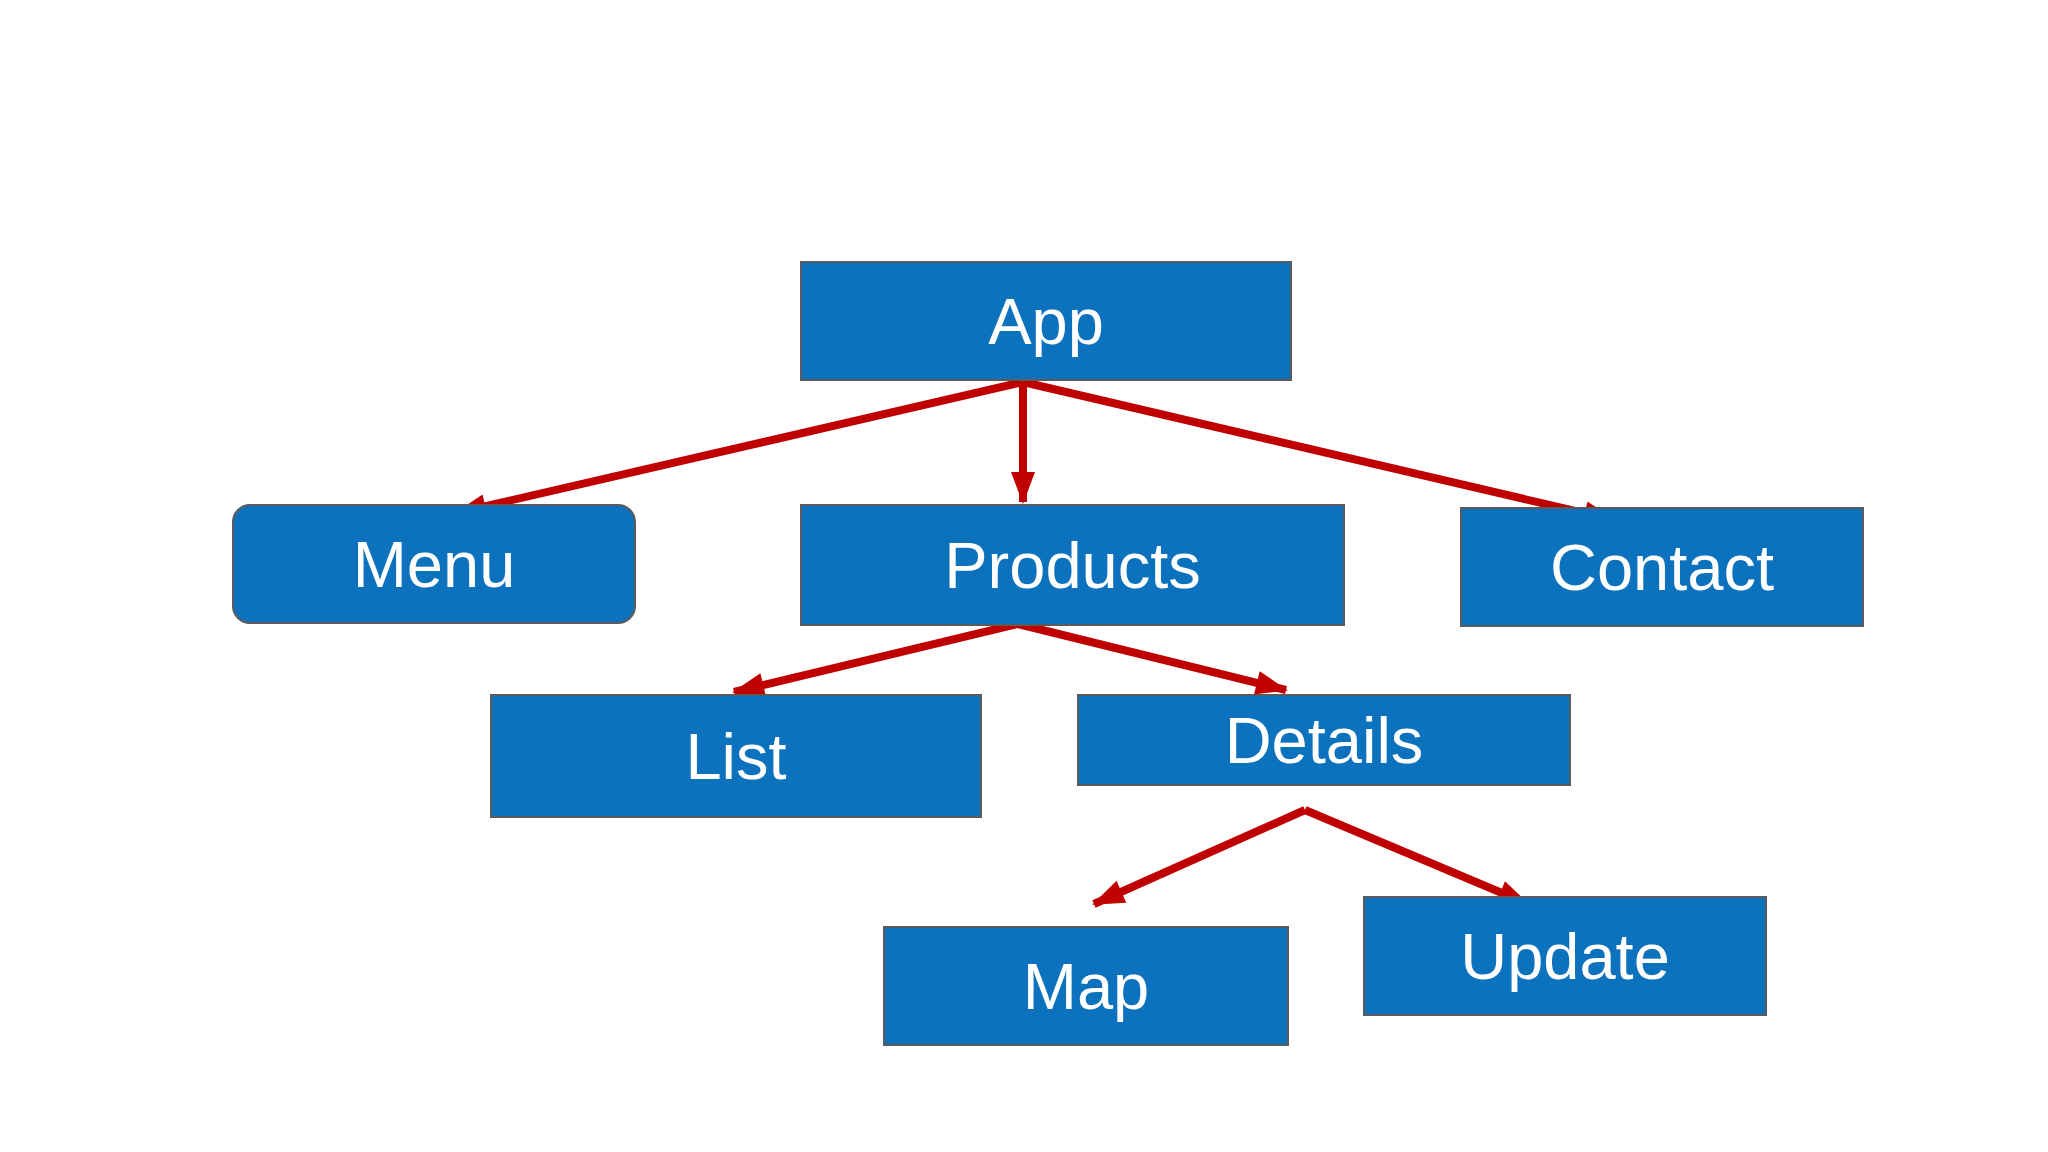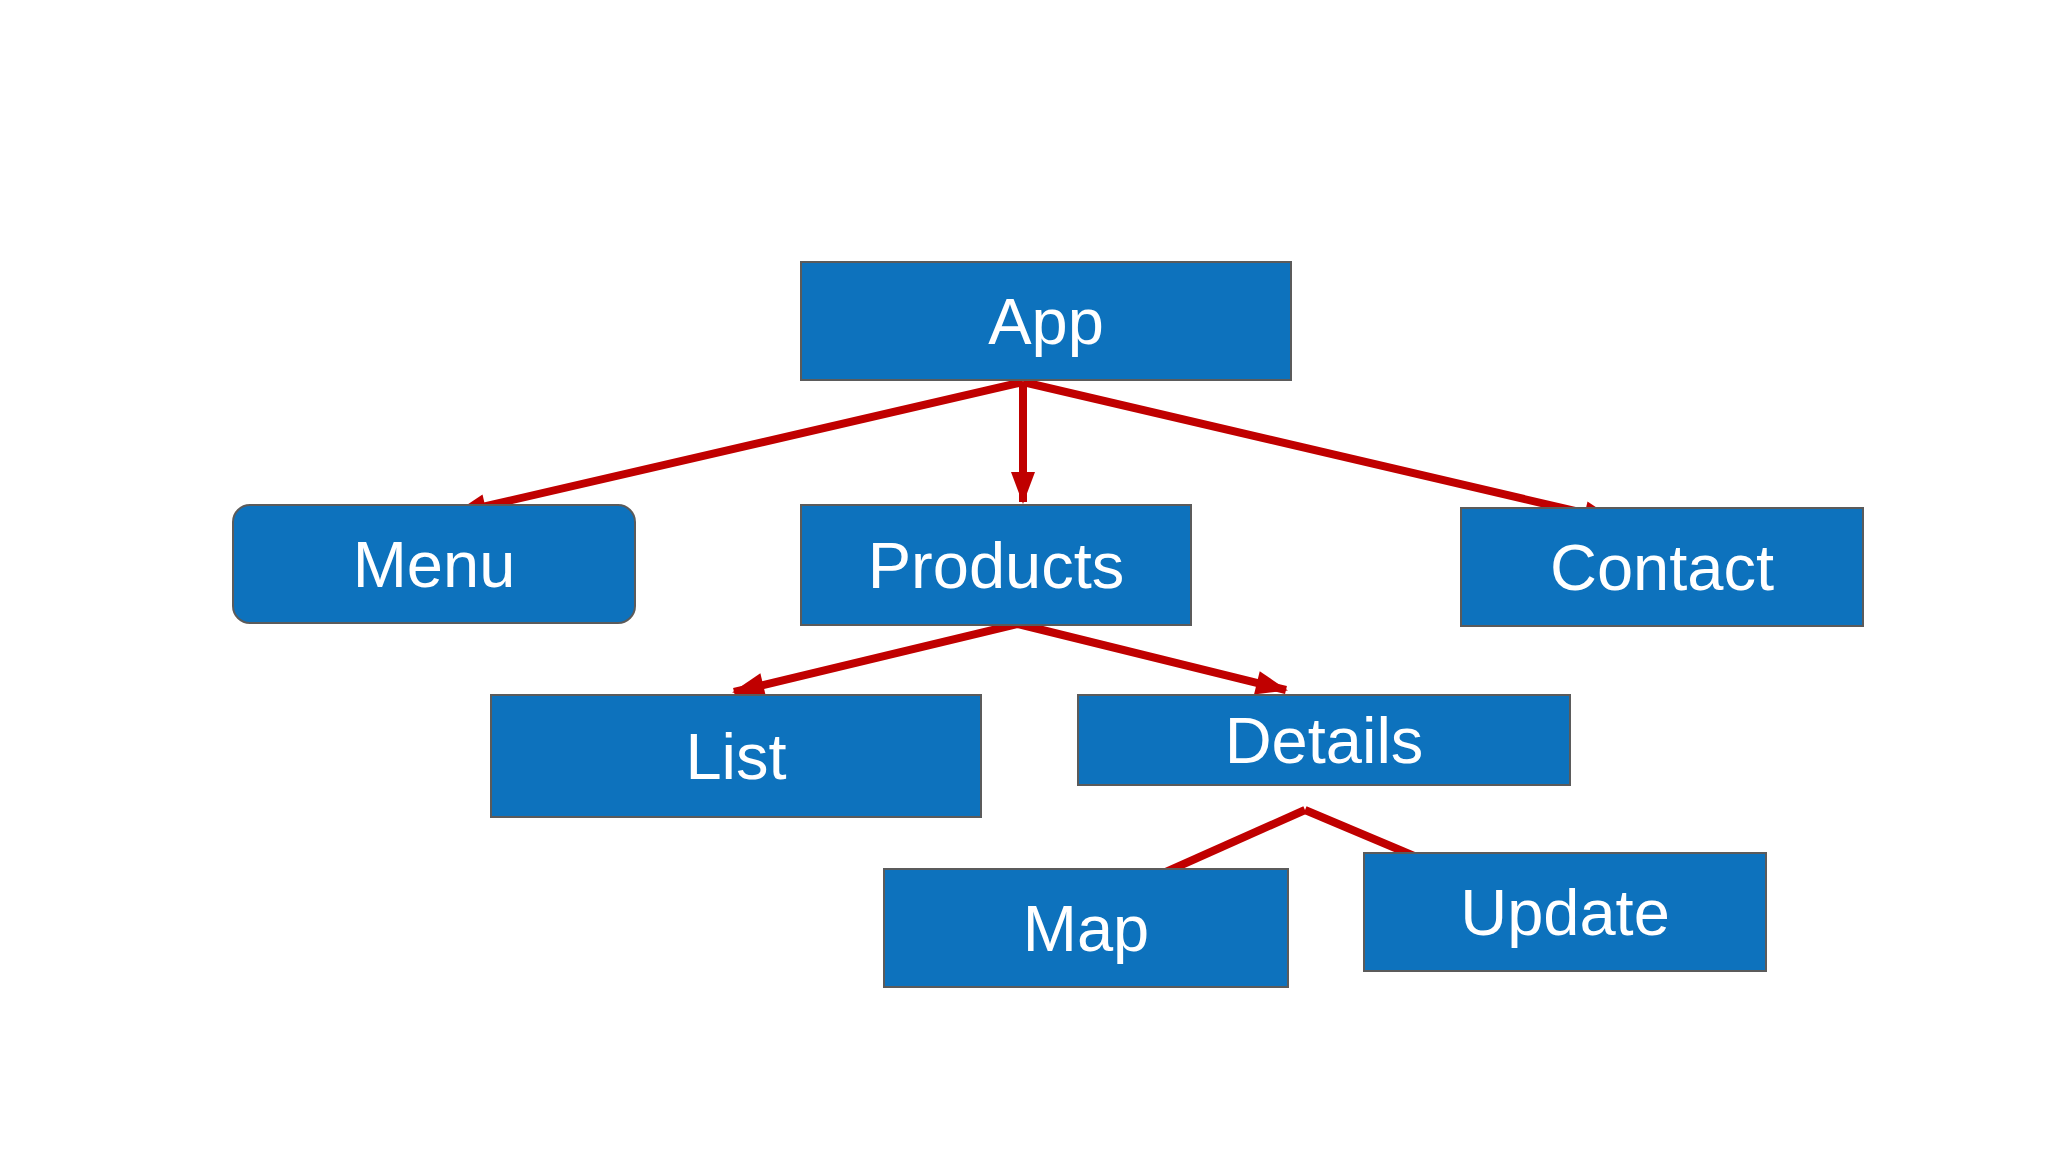--- a/index.html
+++ b/index.html
@@ -68,31 +68,31 @@
         <line x1="1305" y1="786" x2="1528" y2="880" marker-end="url(#ah)"></line>
       </g>
   </svg>
 
 <div class="node" style="left: 800px; top: 237px; width: 492px; height: 120px;">
       <span class="label">App</span>
     </div>
     <div class="node" style="left: 232px; top: 480px; width: 404px; height: 120px; border-radius: 18px;">
       <span class="label">Menu</span>
     </div>
-    <div class="node" style="left: 800px; top: 480px; width: 392px; height: 122px;">
+    <div class="node" style="left: 800px; top: 480px; width: 545px; height: 122px;">
       <span class="label">Products</span>
     </div>
     <div class="node" style="left: 1460px; top: 483px; width: 404px; height: 120px;">
       <span class="label">Contact</span>
     </div>
     <div class="node" style="left: 490px; top: 670px; width: 492px; height: 124px;">
       <span class="label">List</span>
     </div>
     <div class="node" style="left: 1077px; top: 670px; width: 494px; height: 92px;">
       <span class="label">Details</span>
     </div>
-    <div class="node" style="left: 883px; top: 844px; width: 406px; height: 120px;">
+    <div class="node" style="left: 883px; top: 902px; width: 406px; height: 120px;">
       <span class="label">Map</span>
     </div>
-    <div class="node" style="left: 1363px; top: 828px; width: 404px; height: 120px;">
+    <div class="node" style="left: 1363px; top: 872px; width: 404px; height: 120px;">
       <span class="label">Update</span>
     </div>
   </div>
 
 </body></html>

